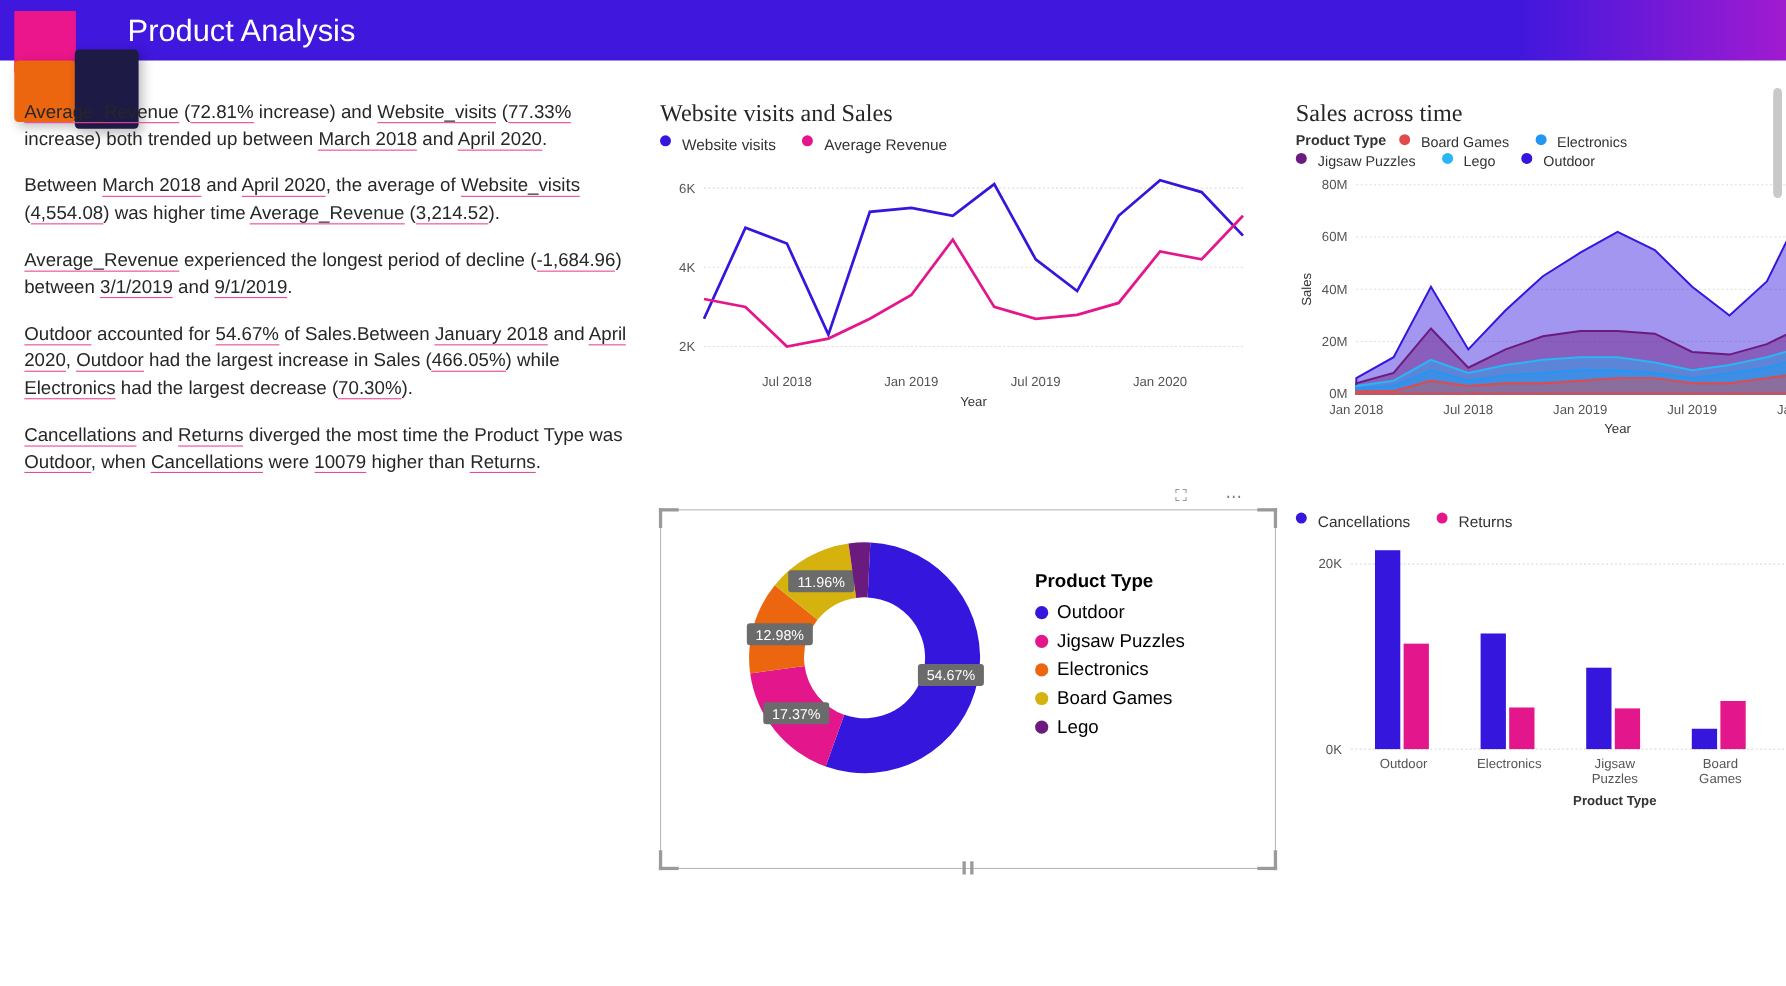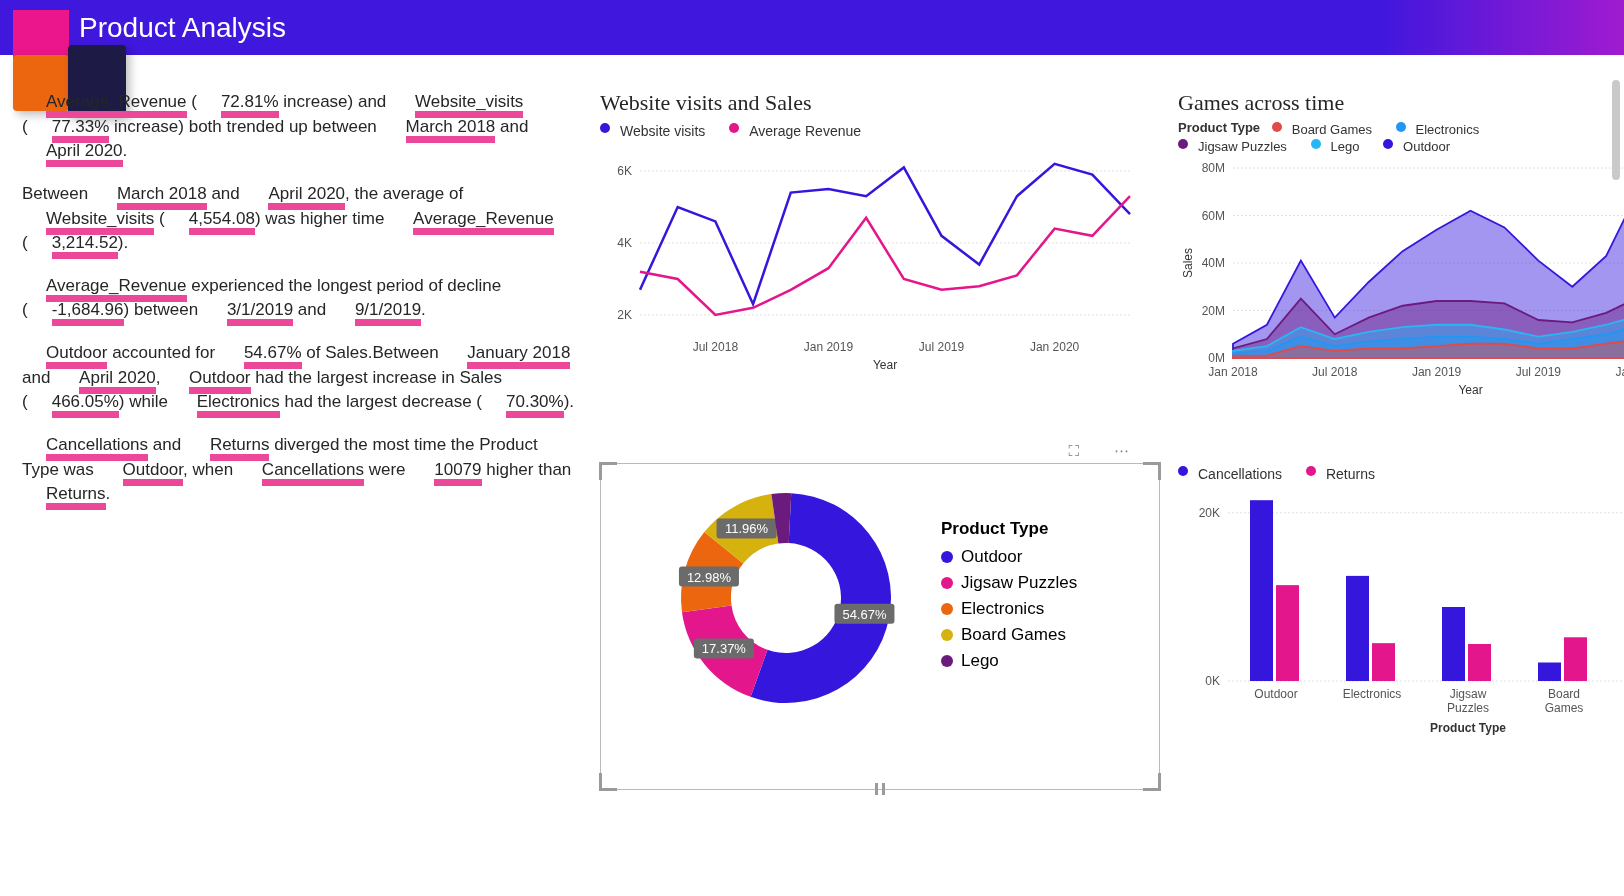--- a/index.html
+++ b/index.html
@@ -1,19 +1,19 @@
 <!DOCTYPE html>
 <html><head>
 <meta charset="utf-8">
 <style>
 * { margin:0; padding:0; box-sizing:border-box; }
 body { font-family:"Segoe UI", Arial, sans-serif; background:#fff; width:1624px; height:896px; overflow:hidden; position:relative; }
 
 
-.header { background:linear-gradient(90deg,#4017dd 0%,#4017dd 85%,#a01bd0 100%); height:55px; display:flex; align-items:center; padding-left:79px; }
+.header { background:linear-gradient(90deg,#4017dd 0%,#4017dd 85%,#a01bd0 100%); height:55px; display:flex; align-items:center; padding-left:116px; }
 .header-title { color:#fff; font-size:28px; font-weight:400; }
 .logo-stack { position:absolute; top:10px; left:13px; }
 .logo-a { width:56px; height:56px; background:#eb168b; position:absolute; }
 .logo-b { width:56px; height:56px; background:#ec6610; position:absolute; top:45px; left:0; border-radius:4px; box-shadow:4px 4px 10px rgba(0,0,0,.25);}
 .logo-c { width:58px; height:72px; background:#1d1a45; position:absolute; top:35px; left:55px; border-radius:4px; box-shadow:4px 4px 10px rgba(0,0,0,.25);}
 
 .board { display:grid; grid-template-columns:560px 560px 340px; gap:10px 18px; padding:90px 10px 0 22px; position:absolute; top:0; left:0; width:100%; }
 
 h2.tile-title { font-size:22px; font-weight:400; color:#262626; margin-bottom:4px;font-family:Liberation Serif, serif; }
 .legend { font-size:14px; color:#333; margin-bottom:4px; }
@@ -35,21 +35,21 @@
 .sel-frame .grip.bl{bottom:-2px;left:-2px;border-right:none;border-top:none;}
 .sel-frame .grip.br{bottom:-2px;right:-2px;border-left:none;border-top:none;}
 .mid{position:absolute;width:10px;height:12px;border-left:3px solid #9a9a9a;border-right:3px solid #9a9a9a;}
 .mid.b{bottom:-6px;left:50%;transform:translateX(-50%);}
 
 .tool-icons{position:absolute;top:-22px;right:30px;display:flex;gap:35px;color:#7d7d7d;font-size:15px;}
 
 
 .insights { font-size:17px; color:#262626; line-height:1.45; overflow-y:auto; height:700px; padding-right:6px;}
 .insights p { margin-bottom:18px; }
-.insights .u { border-bottom:7px solid #ec4899;margin-left:24px; }
+.insights .u { border-bottom:1px solid #ec4899; }
 .scrollbar { position:absolute; right:4px; top:80px; width:8px; height:100px; background:#c9c9c9; border-radius:4px;}
 
 
 .donut-legend-title{font-weight:700;font-size:17px;margin-bottom:8px;}
 .donut-legend-item{display:flex;align-items:center;font-size:17px;margin-bottom:6px;}
 .donut-legend-item .dot{width:12px;height:12px;margin-right:8px;}
 </style>
 </head>
 <body>
 
@@ -87,21 +87,21 @@
         <text x="228.46153846153848" y="208" text-anchor="middle" class="tick">Jan 2019</text>
         <text x="341.53846153846155" y="208" text-anchor="middle" class="tick">Jul 2019</text>
         <text x="454.6153846153846" y="208" text-anchor="middle" class="tick">Jan 2020</text>
         <text x="285" y="226" class="axis-title">Year</text>
         <path d="M40 146.8 L77.6923076923077 64.00000000000001 L115.38461538461539 78.4 L153.0769230769231 161.2 L190.76923076923077 49.599999999999994 L228.46153846153848 46 L266.1538461538462 53.19999999999999 L303.8461538461538 24.400000000000006 L341.53846153846155 92.8 L379.2307692307692 121.6 L416.92307692307696 53.19999999999999 L454.6153846153846 20.80000000000001 L492.3076923076923 31.599999999999994 L530 71.19999999999999 " fill="none" stroke="#3416dd" stroke-width="2.5"></path>
         <path d="M40 128.8 L77.6923076923077 136 L115.38461538461539 172 L153.0769230769231 164.8 L190.76923076923077 146.8 L228.46153846153848 125.2 L266.1538461538462 74.8 L303.8461538461538 136 L341.53846153846155 146.8 L379.2307692307692 143.2 L416.92307692307696 132.4 L454.6153846153846 85.60000000000001 L492.3076923076923 92.8 L530 53.19999999999999 " fill="none" stroke="#e4168b" stroke-width="2.5"></path>
       </svg>
   </div>
 
   <div>
-    <h2 class="tile-title">Games across time</h2>
+    <h2 class="tile-title">Sales across time</h2>
     <div class="legend" style="font-size:13px">
       <b style="margin-right:8px">Product Type</b>
       <span>
           <span class="dot" style="background:#e04a4a"></span>
           <span>Board Games</span>
         </span>
       <span>
           <span class="dot" style="background:#2196f3"></span>
           <span>Electronics</span>
         </span>

